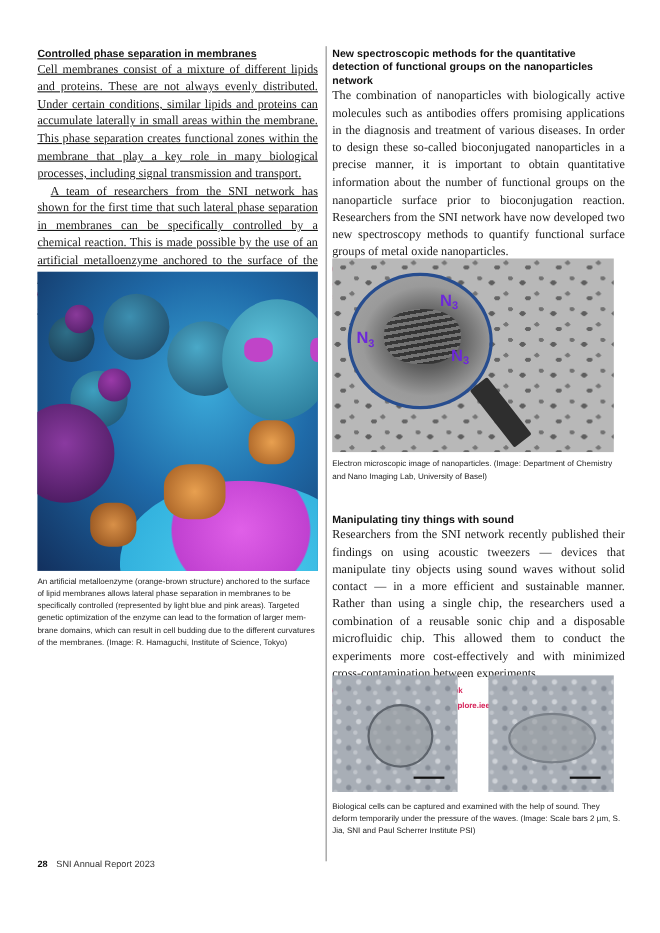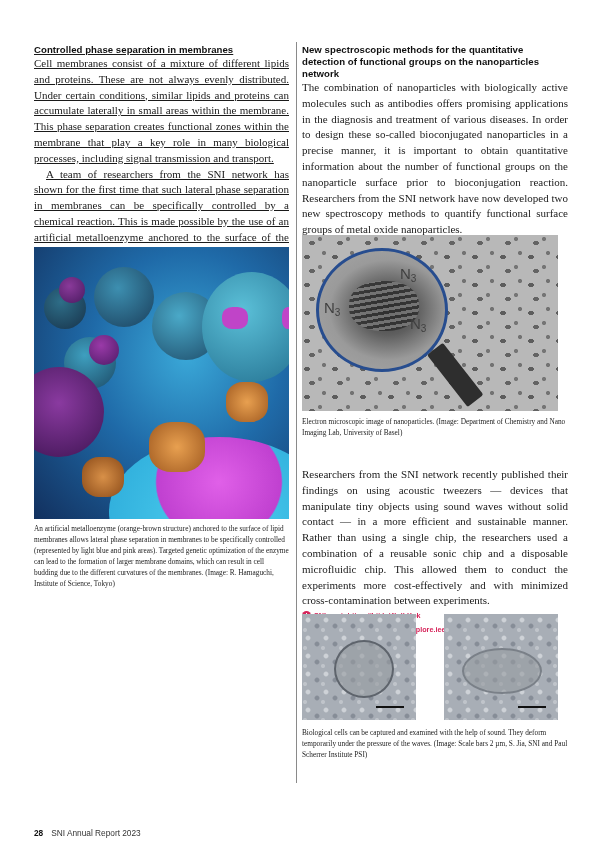--- a/index.html
+++ b/index.html
@@ -17,21 +17,21 @@
   .body-text { font-family: "Liberation Serif", serif; font-size: 11px; line-height: 15.8px; color: #1a1a1a; text-align: justify; hyphens: manual; }
   .body-text p + p { text-indent: 12px; }
 
   .link-line { font-family: "Liberation Sans", sans-serif; font-weight: bold; font-size: 7.2px; line-height: 11px; color: #d6245a; margin-top: 1px; display: flex; align-items: center; gap: 3px; }
   .link-line.pub { margin-top: 3px; }
   .plus-icon { display: inline-block; width: 9px; height: 9px; border-radius: 50%; background: #d6245a; position: relative; flex: 0 0 9px; }
   .plus-icon::before, .plus-icon::after { content: ""; position: absolute; background: #fff; }
   .plus-icon::before { left: 2px; top: 4px; width: 5px; height: 1.2px; }
   .plus-icon::after { left: 3.9px; top: 2px; width: 1.2px; height: 5px; }
 
-  .caption { font-family: Liberation Serif, serif; font-size: 7.3px; line-height: 11px; color: #222; }
+  .caption { font-family: Liberation Sans, sans-serif; font-size: 7.3px; line-height: 11px; color: #222; }
 
   
   .img-membranes { position: absolute; left: 34px; top: 247px; width: 255px; height: 272px; overflow: hidden;
     background: radial-gradient(ellipse at 60% 40%, #3aa8d8 0%, #1f6aa8 45%, #12305e 100%); }
   .img-membranes .sphere { position: absolute; border-radius: 50%; }
   .img-membranes .blob { position: absolute; border-radius: 40%; }
 
   
   .img-em { position: absolute; left: 302px; top: 235px; width: 256px; height: 176px; overflow: hidden;
     background: #b8b8b8; }
@@ -40,36 +40,36 @@
       radial-gradient(ellipse 3px 2px at 10px 8px, #555 90%, transparent 100%),
       radial-gradient(ellipse 2.5px 2px at 22px 18px, #666 90%, transparent 100%),
       radial-gradient(ellipse 3px 2.2px at 5px 22px, #4e4e4e 90%, transparent 100%),
       radial-gradient(ellipse 2.5px 2px at 18px 4px, #6a6a6a 90%, transparent 100%);
     background-size: 28px 28px; opacity: 0.85; }
   .img-em .lens { position: absolute; left: 14px; top: 13px; width: 132px; height: 124px; border-radius: 50%;
     border: 3px solid #274d8f; background: radial-gradient(ellipse at 55% 50%, #3c3c3c 0%, #5f5f5f 30%, #9a9a9a 60%, #a8a8a8 100%); overflow: hidden; }
   .img-em .lens .stripes { position: absolute; left: 30px; top: 30px; width: 70px; height: 50px;
     background: repeating-linear-gradient(170deg, #2c2c2c 0 3px, #7a7a7a 3px 6px); border-radius: 45%; opacity: 0.8; }
   .img-em .handle { position: absolute; left: 125px; top: 120px; width: 20px; height: 66px; background: #2e2e2e; transform: rotate(-38deg); transform-origin: top left; border-radius: 2px; }
-  .img-em .n3 { position: absolute; font-family: "Liberation Sans", sans-serif; font-weight: normal; color: #404040; font-size: 15px; }
+  .img-em .n3 { position: absolute; font-family: "Liberation Sans", sans-serif; font-weight: bold; color: #6d28d9; font-size: 15px; }
   .img-em .n3 sub { font-size: 10px; vertical-align: -3px; }
 
   
   .img-cell { position: absolute; top: 614px; width: 114px; height: 106px; overflow: hidden;
     background: #a8aeb6; }
   .img-cell .tex { position: absolute; inset: 0;
     background-image:
       radial-gradient(circle 3px at 6px 6px, #d8dbe0 60%, transparent 100%),
       radial-gradient(circle 3px at 15px 12px, #7e8590 60%, transparent 100%),
       radial-gradient(circle 2.5px at 3px 16px, #c6cad0 60%, transparent 100%);
     background-size: 18px 18px; opacity: 0.8; }
   .img-cell .cell { position: absolute; border: 2px solid #5e646c; background: rgba(150,155,160,0.6); }
   .img-cell .scalebar { position: absolute; height: 2.5px; width: 28px; background: #111; bottom: 12px; right: 12px; }
 
-  .footer { position: absolute; left: 34px; top: 828px; font-family: "Liberation Sans", sans-serif; font-size: 8.3px; color: #333; display: flex; gap: 8px; }
+  .footer { position: absolute; left: 34px; top: 780px; font-family: "Liberation Sans", sans-serif; font-size: 8.3px; color: #333; display: flex; gap: 8px; }
   .footer .page-num { font-weight: bold; color: #111; }
 </style>
 </head>
 <body>
 
 <div class="divider"></div>
 
 <div class="col col-left">
   <h2>Controlled phase separation in membranes</h2>
   <div class="body-text">
@@ -126,20 +126,21 @@
     <div class="stripes"></div>
   </div>
   <span class="n3" style="left:98px;top:30px;"><span>N<sub>3</sub></span></span>
   <span class="n3" style="left:22px;top:64px;"><span>N<sub>3</sub></span></span>
   <span class="n3" style="left:108px;top:80px;"><span>N<sub>3</sub></span></span>
 </div>
 
 <div class="caption" style="position:absolute;left:302px;top:416px;width:266px;">Electron microscopic image of nanoparticles. (Image: Department of Chemistry and Nano Imaging Lab, University of Basel)</div>
 
 <div style="position:absolute;left:302px;top:467px;width:266px;">
+  <h2>Manipulating tiny things with sound</h2>
   <div class="body-text">
     <p>Researchers from the SNI network recently published their find­ings on using acoustic tweezers — devices that manipulate tiny objects using sound waves without solid contact — in a more efficient and sustainable manner. Rather than using a single chip, the researchers used a combination of a reusable sonic chip and a disposable microfluidic chip. This allowed them to conduct the experiments more cost-effectively and with mini­mized cross-contamination between experiments.</p>
   </div>
   <div class="link-line">
     <span class="plus-icon"></span>
     <span>SNI post: https://bit.ly/4kdhKpk</span>
   </div>
   <div class="link-line pub">
     <span>Original publication: https://ieeexplore.ieee.org/document/11045819</span>
   </div>

